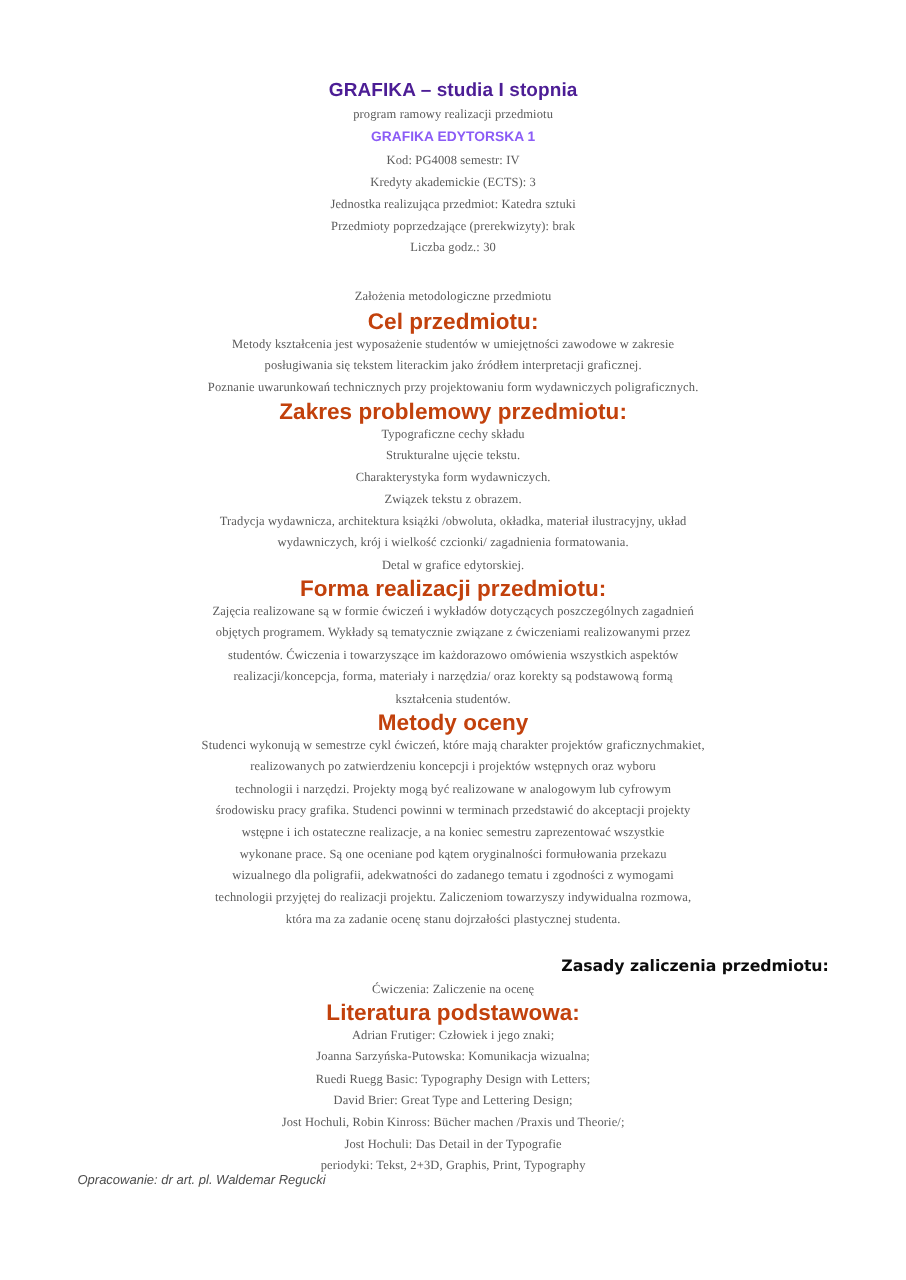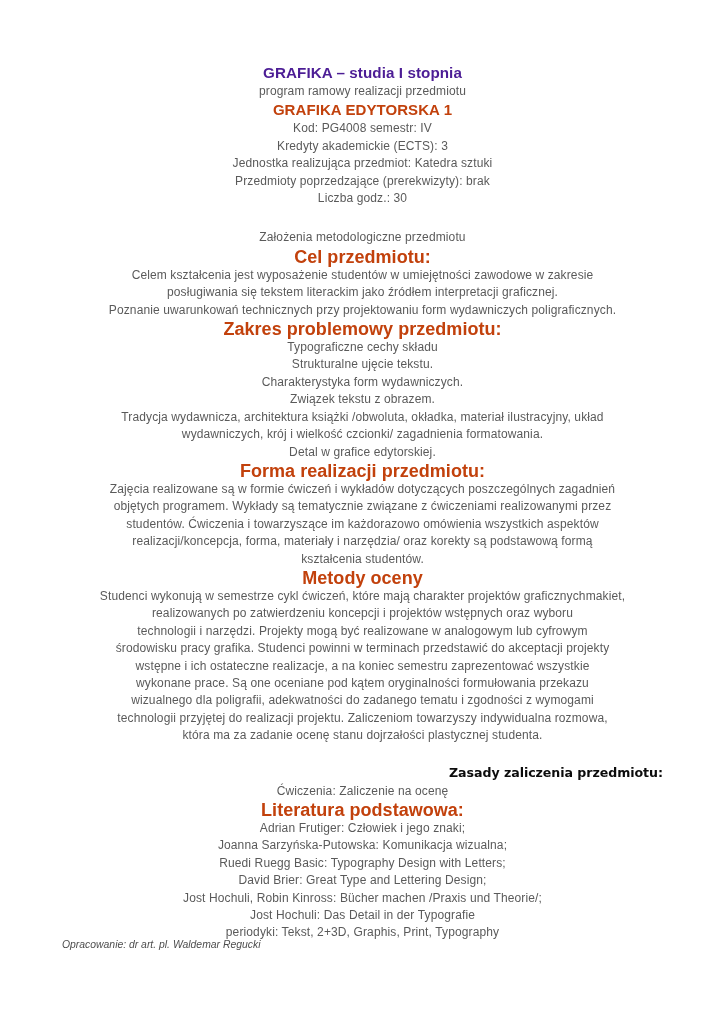--- a/index.html
+++ b/index.html
@@ -29,42 +29,43 @@
   .content {
     position: absolute;
     left: 62px;
     top: 62px;
     width: 601px;
   }
 
   
   .line {
     text-align: center;
-    font-size: 12px;
+    font-size: 10px;
     line-height: 17.4px;
     color: #5a5a5a;
     letter-spacing: 0.01em;
     white-space: pre-wrap;
+    font-family: Liberation Serif, serif;
   }
 
   .title-main {
     text-align: center;
     font-size: 15.2px;
     line-height: 21px;
     font-weight: bold;
     color: #4c1d95;
     letter-spacing: 0.005em;
   }
 
   .title-sub {
     text-align: center;
-    font-size: 15px;
+    font-size: 11px;
     line-height: 20px;
     font-weight: bold;
-    color: #c2410c;
+    color: #8b5cf6;
     letter-spacing: 0.005em;
   }
 
   .heading {
     text-align: center;
     font-size: 18px;
     line-height: 20px;
     font-weight: bold;
     color: #c2410c;
     letter-spacing: 0.002em;
@@ -111,21 +112,21 @@
     <div class="line">Kredyty akademickie (ECTS): 3</div>
     <div class="line">Jednostka realizująca przedmiot: Katedra sztuki</div>
     <div class="line">Przedmioty poprzedzające (prerekwizyty): brak</div>
     <div class="line">Liczba godz.: 30</div>
 
     <div class="spacer-lg"></div>
 
     <div class="line">Założenia metodologiczne przedmiotu</div>
 
     <div class="heading">Cel przedmiotu:</div>
-    <div class="line">Celem kształcenia jest wyposażenie studentów w umiejętności zawodowe w zakresie</div>
+    <div class="line">Metody kształcenia jest wyposażenie studentów w umiejętności zawodowe w zakresie</div>
     <div class="line">posługiwania się tekstem literackim jako źródłem interpretacji graficznej.</div>
     <div class="line">Poznanie uwarunkowań technicznych przy projektowaniu form wydawniczych poligraficznych.</div>
 
     <div class="heading">Zakres problemowy przedmiotu:</div>
     <div class="line">Typograficzne cechy składu</div>
     <div class="line">Strukturalne ujęcie tekstu.</div>
     <div class="line">Charakterystyka form wydawniczych.</div>
     <div class="line">Związek tekstu z obrazem.</div>
     <div class="line">Tradycja wydawnicza, architektura książki /obwoluta, okładka, materiał ilustracyjny, układ</div>
     <div class="line">wydawniczych, krój i wielkość czcionki/ zagadnienia formatowania.</div>

